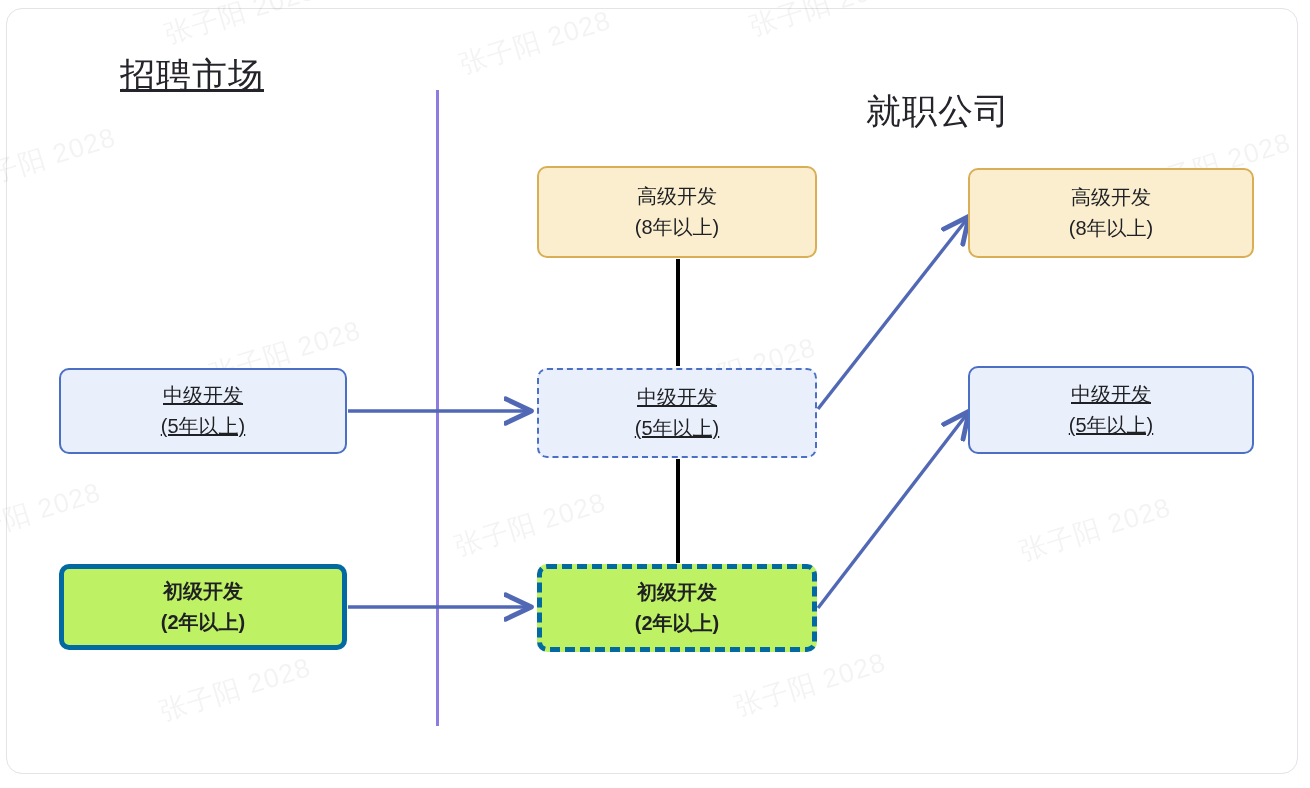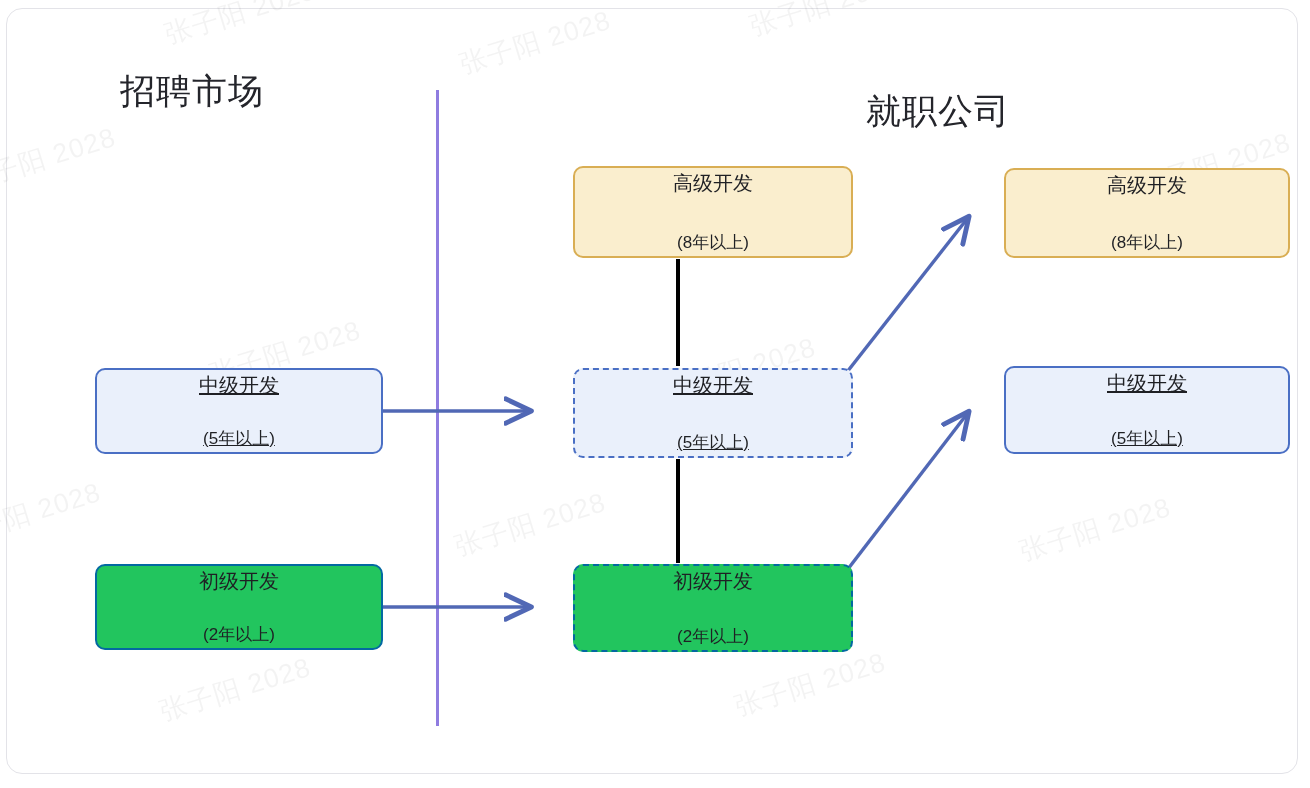--- a/index.html
+++ b/index.html
@@ -52,53 +52,52 @@
   }
 
   
   .heading {
     position: absolute;
     font-size: 35px;
     color: #24252b;
     white-space: nowrap;
     letter-spacing: 1px;
   }
-  #heading-left  { left: 120px; top: 68px; }
+  #heading-left  { left: 120px; top: 52px; text-decoration: underline; }
   #heading-right { left: 866px; top: 68px; margin-top: 20px; }
 
   
   .divider {
     position: absolute;
     left: 436px;
     top: 90px;
     width: 2.6px;
     height: 636px;
     background: #8f7ce0;
   }
 
   
   .node {
     position: absolute;
     box-sizing: border-box;
     display: flex;
     flex-direction: column;
     align-items: center;
-    justify-content: space-between;
+    justify-content: center;
     border-radius: 10px;
     font-size: 20px;
     line-height: 1.55;
     color: #1f2024;
     text-align: center;
     white-space: nowrap;
-    margin-left: 36px;
-  }
-  .node .l2 { font-size: 17px; }
+  }
+  .node .l2 { font-size: 20px; }
 
   .node.blue   { background: #eaf0fb; border: 2px solid #4a6fc4; text-decoration: underline; }
-  .node.green  { background: #22c55e; border: 2px solid #0369a1; }
+  .node.green  { background: #bef264; border: 5px solid #0369a1; font-weight: bold; }
   .node.orange { background: #faeece; border: 2px solid #d9ae54; }
   .node.dashed { border-style: dashed; }
   .node.solid  { border-style: solid; }
 
   
   #node-market-mid    { left: 59px;  top: 368px; width: 288px; height: 86px; }
   #node-market-junior { left: 59px;  top: 564px; width: 288px; height: 86px; }
 
   #node-center-senior { left: 537px; top: 166px; width: 280px; height: 92px; }
   #node-center-mid    { left: 537px; top: 368px; width: 280px; height: 90px; }

